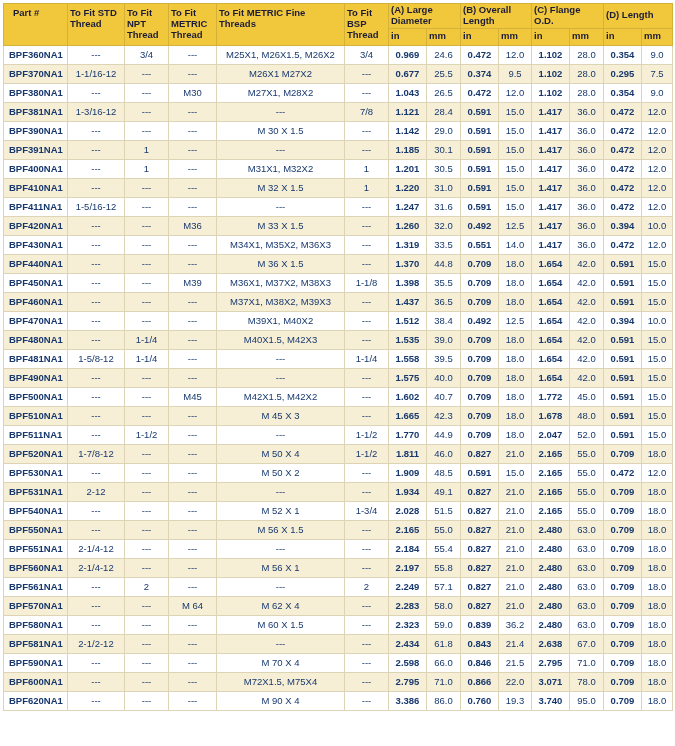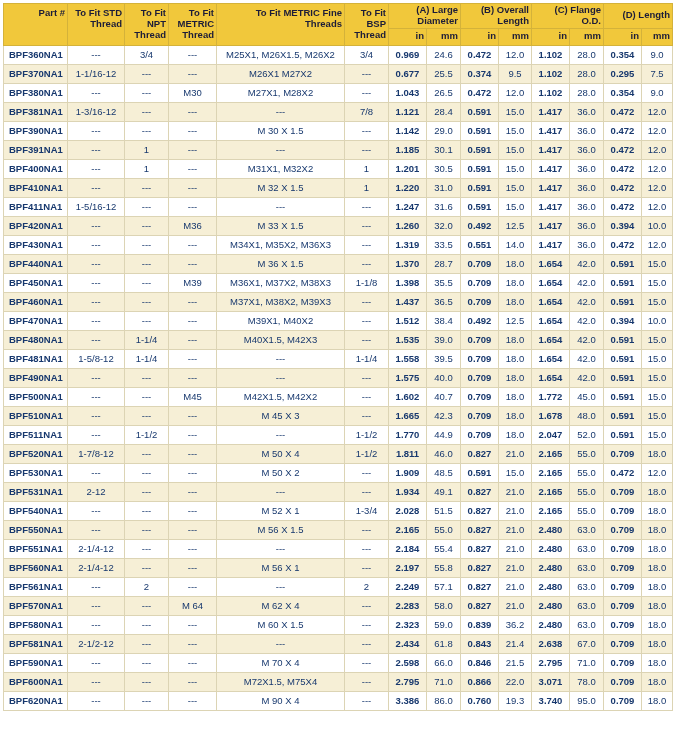--- a/index.html
+++ b/index.html
@@ -1,22 +1,22 @@
 <!DOCTYPE html>
 <html><head>
 <meta charset="utf-8">
 <style>
   html,body{margin:0;padding:0;background:#ffffff;width:675px;height:746px;overflow:hidden;
     font-family:"Liberation Sans","DejaVu Sans",sans-serif;}
   .page{padding:3px;}
   table{border-collapse:collapse;table-layout:fixed;width:669px;border:1px solid #9a9a92;}
   th{background:#F1C83B;color:#1C1C38;font-size:9.5px;font-weight:bold;
-     border:1px solid #D4B23A;padding:1px 2px;line-height:1.15;text-align:right;}
+     border:1px solid #D4B23A;padding:1px 2px;line-height:1.15;text-align:left;}
   th.th-span{vertical-align:top;padding-top:4px;}
-  th.th-part{text-align:right;padding-left:16px;}
+  th.th-part{text-align:left;padding-left:9px;}
   th.unit{height:14px;vertical-align:middle;}
   td{border:1px solid #DCD4B4;font-size:9.5px;color:#17386E;text-align:center;
      height:18px;padding:0 2px;white-space:nowrap;overflow:hidden;line-height:1.05;}
   tbody tr:nth-child(even) td{background:#F6EFD6;}
   tbody tr:nth-child(odd) td{background:#FFFFFF;}
   td.col-0{text-align:left;padding-left:5px;font-weight:bold;margin-top:20px;}
   td.col-6,td.col-8,td.col-10,td.col-12{font-weight:bold;}
 </style>
 </head>
 <body>
@@ -241,21 +241,21 @@
           <td class="col-13">12.0</td>
         </tr>
         <tr>
           <td class="col-0">BPF440NA1</td>
           <td class="col-1">---</td>
           <td class="col-2">---</td>
           <td class="col-3">---</td>
           <td class="col-4">M 36 X 1.5</td>
           <td class="col-5">---</td>
           <td class="col-6">1.370</td>
-          <td class="col-7">28.7</td>
+          <td class="col-7">44.8</td>
           <td class="col-8">0.709</td>
           <td class="col-9">18.0</td>
           <td class="col-10">1.654</td>
           <td class="col-11">42.0</td>
           <td class="col-12">0.591</td>
           <td class="col-13">15.0</td>
         </tr>
         <tr>
           <td class="col-0">BPF450NA1</td>
           <td class="col-1">---</td>

